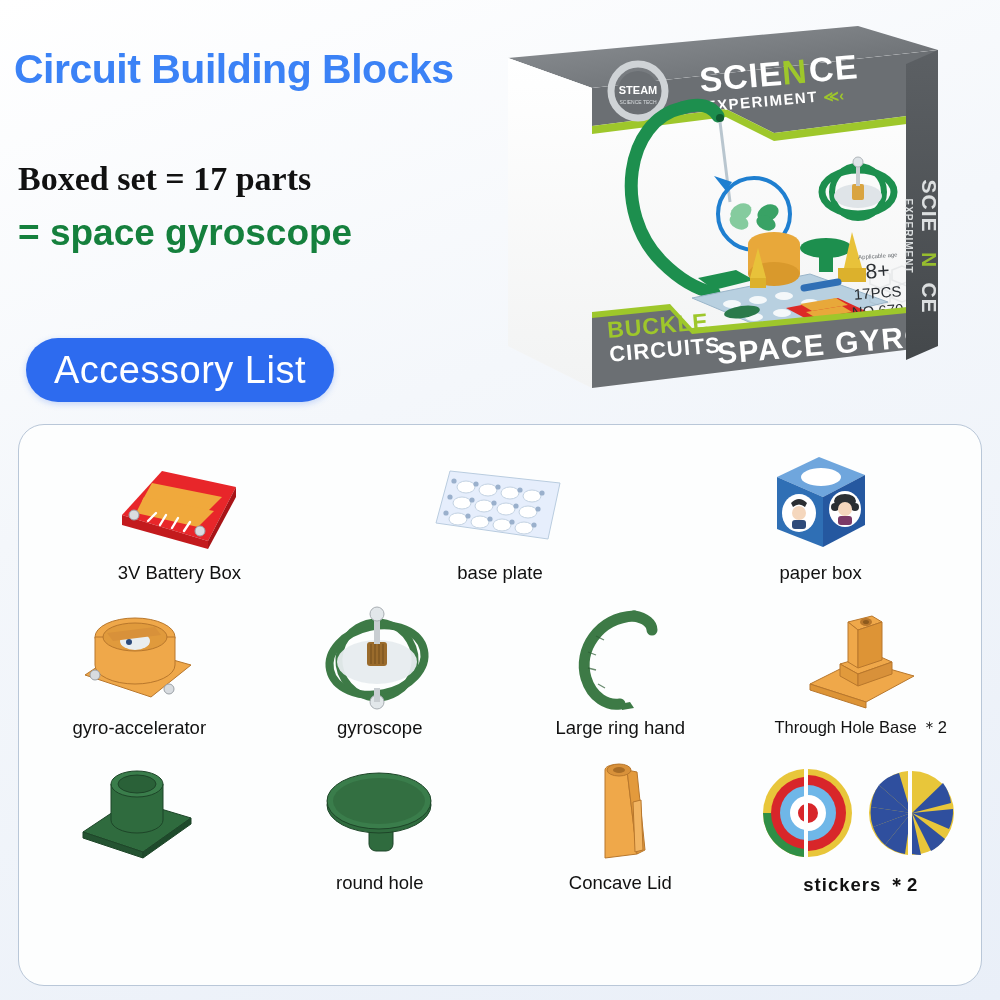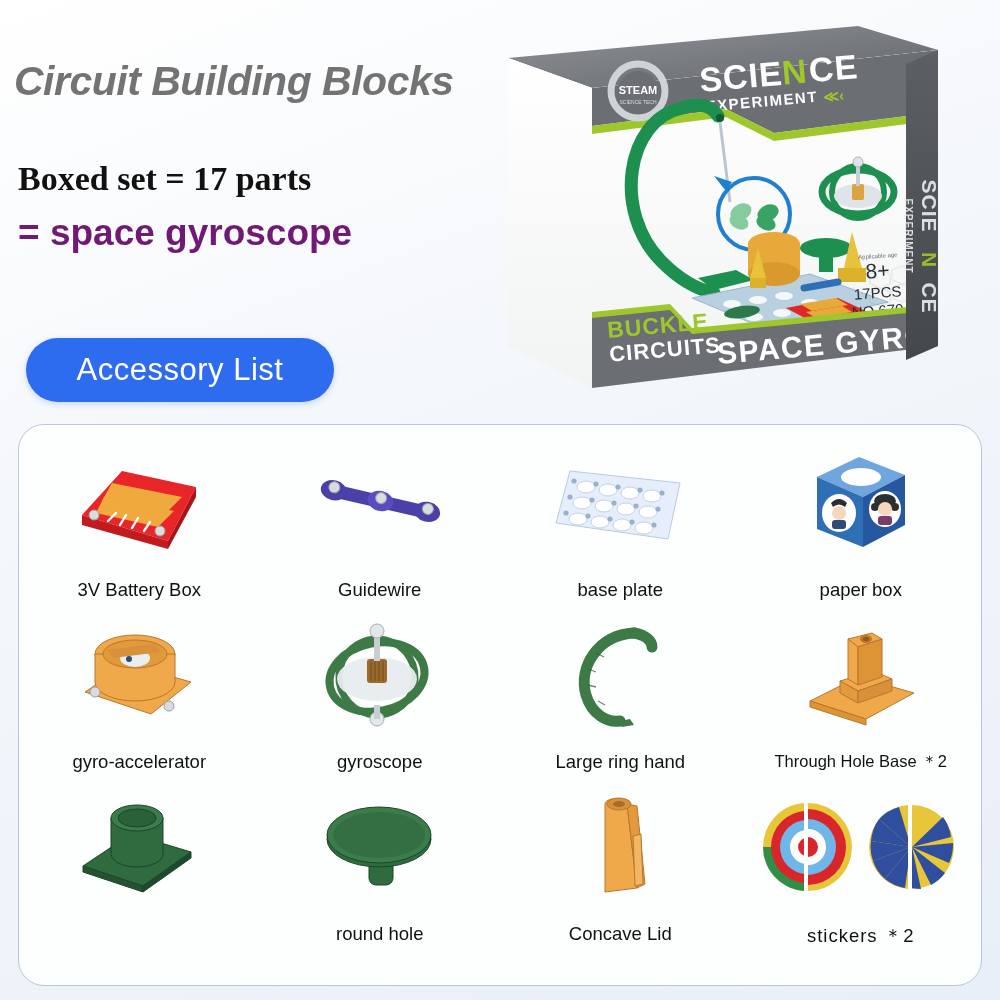--- a/index.html
+++ b/index.html
@@ -6,67 +6,67 @@
   html, body { width: 1000px; height: 1000px; }
   body {
     font-family: "Liberation Sans", sans-serif;
     background: linear-gradient(160deg, #ffffff 0%, #f4f7fb 40%, #e9eff8 100%);
     position: relative;
     overflow: hidden;
   }
 
   
   .headline {
-    position: absolute; left: 14px; top: 58px;
-    font-size: 41px; font-weight: bold; color: #737373;
-    letter-spacing: -0.5px; white-space: nowrap; font-style: italic;
+    position: absolute; left: 14px; top: 46px;
+    font-size: 41px; font-weight: bold; color: #3b82f6;
+    letter-spacing: -0.5px; white-space: nowrap;
   }
   .subline1 {
     position: absolute; left: 18px; top: 160px;
     font-size: 34px; font-weight: bold; color: #111; white-space: nowrap; font-family: Liberation Serif, serif;
   }
   .subline2 {
     position: absolute; left: 18px; top: 212px;
-    font-size: 37px; font-weight: bold; color: #701a75; white-space: nowrap;
+    font-size: 37px; font-weight: bold; color: #15803d; white-space: nowrap;
   }
 
   
   .badge {
     position: absolute; left: 26px; top: 338px;
     width: 308px; height: 64px; border-radius: 32px;
     background: #2d6bef; color: #fff;
     display: flex; align-items: center; justify-content: center;
-    font-size: 31px; letter-spacing: 0.5px;
+    font-size: 38px; letter-spacing: 0.5px;
     box-shadow: 0 2px 6px rgba(45,107,239,.25);
   }
 
   
   .boxwrap { position: absolute; left: 486px; top: 16px; width: 460px; height: 390px; }
   .boxwrap svg { width: 100%; height: 100%; display: block; }
 
   
   .card {
     position: absolute; left: 18px; top: 424px;
     width: 964px; height: 562px;
     background: #fdfefe; border: 1.6px solid #b9c7d8;
     border-radius: 26px;
   }
   .grid-row { display: flex; width: 100%; }
   .cell { flex: 1; display: flex; flex-direction: column; align-items: center; }
   .thumb { height: 104px; display: flex; align-items: center; justify-content: center; }
   .thumb svg { display: block; }
   .caption {
-    font-size: 18.5px; color: #111; margin-top: 24px; white-space: nowrap;
+    font-size: 18.5px; color: #111; margin-top: 7px; white-space: nowrap;
     font-family: "Liberation Sans", sans-serif;
   }
   .caption.small { font-size: 16.5px; text-align: right; }
   .row1 { padding-top: 26px; }
   .row2 { padding-top: 22px; }
   .row3 { padding-top: 22px; }
-  .star { letter-spacing: 1px; }
+  .star { letter-spacing: 1px; font-weight: bold; }
 </style>
 </head>
 <body>
 
 <div class="headline">Circuit Building Blocks</div>
 <div class="subline1">Boxed set = 17 parts</div>
 <div class="subline2">= space gyroscope</div>
 
 <div class="badge">
   <span>Accessory List</span>
@@ -229,36 +229,20 @@
             <line x1="44" y1="68" x2="52" y2="60"></line>
               <line x1="56" y1="72" x2="62" y2="62"></line>
             <line x1="68" y1="75" x2="74" y2="65"></line>
               <line x1="80" y1="78" x2="86" y2="69"></line>
           </g>
         </svg>
       </div>
       <div class="caption">3V Battery Box</div>
     </div>
 
-    <div class="cell">
-      <div class="thumb">
-        <svg width="140" height="100" viewBox="0 0 140 100">
-          <g transform="rotate(13 70 50)">
-            <rect x="16" y="42" width="108" height="13" rx="6.5" fill="#4b3fa8"></rect>
-            <ellipse cx="22" cy="48" rx="13" ry="10" fill="#4b3fa8"></ellipse>
-            <ellipse cx="70" cy="48" rx="13" ry="10" fill="#5a4cc0"></ellipse>
-            <ellipse cx="118" cy="48" rx="13" ry="10" fill="#4b3fa8"></ellipse>
-            <circle cx="22" cy="45" r="5.5" fill="#d8dce0" stroke="#9aa0a6"></circle>
-            <circle cx="70" cy="45" r="5.5" fill="#d8dce0" stroke="#9aa0a6"></circle>
-            <circle cx="118" cy="45" r="5.5" fill="#d8dce0" stroke="#9aa0a6"></circle>
-          </g>
-        </svg>
-      </div>
-      <div class="caption">Guidewire</div>
-    </div>
 
 
     <div class="cell">
       <div class="thumb">
         <svg width="160" height="100" viewBox="0 0 160 100">
           <polygon points="30,18 140,30 128,86 16,70" fill="#e6eefc" stroke="#b9ccdf"></polygon>
           <g fill="#ffffff" stroke="#c3d2e2" stroke-width="1">
             <ellipse cx="46" cy="34" rx="9" ry="6"></ellipse>
               <ellipse cx="68" cy="37" rx="9" ry="6"></ellipse>
             <ellipse cx="90" cy="40" rx="9" ry="6"></ellipse>

